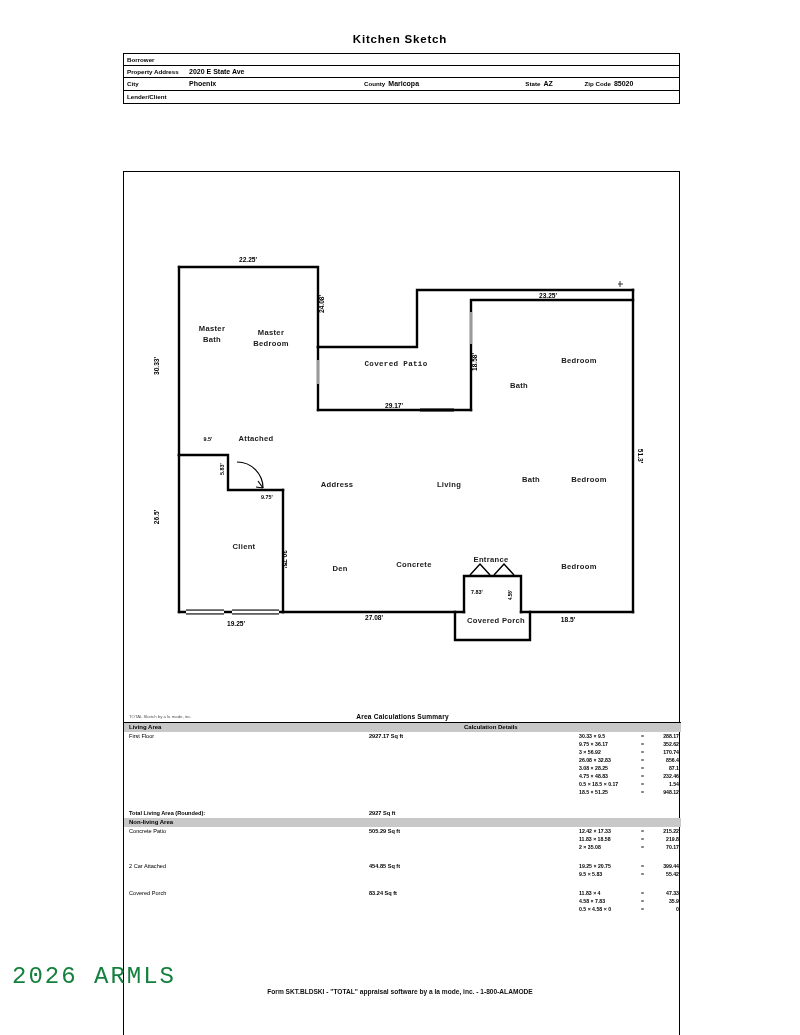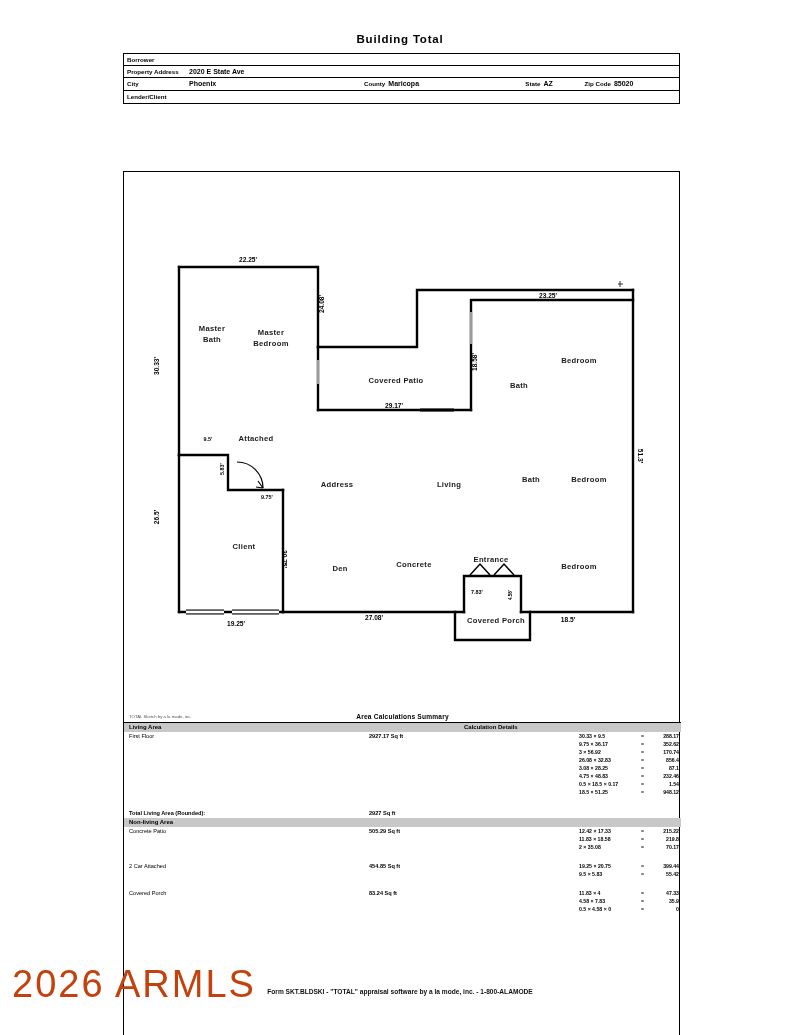--- a/index.html
+++ b/index.html
@@ -172,31 +172,31 @@
     left: 0; top: 988px;
     width: 800px;
     text-align: center;
     font-size: 6.6px;
     font-weight: bold;
     color: #111;
   }
   #watermark {
     position: absolute;
     left: 12px; top: 963px;
-    font-size: 38px;
+    font-size: 24px;
     letter-spacing: 2px;
-    color: #c2410c;
-    font-family: Liberation Sans, sans-serif;
+    color: #15803d;
+    font-family: Liberation Mono, monospace;
     user-select: none;
   }
 </style>
 </head>
 <body>
 
-<div id="doc-title">Building Total</div>
+<div id="doc-title">Kitchen Sketch</div>
 
 <div id="header-table">
   <div class="hrow">
     <span class="hlabel">Borrower</span>
     <span class="hvalue grow"></span>
   </div>
   <div class="hrow">
     <span class="hlabel">Property Address</span>
     <span class="hvalue grow">2020 E State Ave</span>
   </div>
@@ -285,21 +285,21 @@
 
     
     <div class="room-label two-line" style="left:88px;top:162px;">
       <div>Master</div>
       <div>Bath</div>
     </div>
     <div class="room-label two-line" style="left:147px;top:166px;">
       <div>Master</div>
       <div>Bedroom</div>
     </div>
-    <div class="room-label" style="left:272px;top:208px;">Covered Patio</div>
+    <div class="room-label" style="left:272px;top:192px;font-family:Liberation Mono, monospace;">Covered Patio</div>
     <div class="room-label" style="left:455px;top:188px;">Bedroom</div>
     <div class="room-label" style="left:395px;top:213px;">Bath</div>
     <div class="room-label" style="left:132px;top:266px;">Attached</div>
     <div class="room-label" style="left:213px;top:312px;">Address</div>
     <div class="room-label" style="left:303px;top:312px;padding-left:44px;">Living</div>
     <div class="room-label" style="left:407px;top:307px;">Bath</div>
     <div class="room-label" style="left:465px;top:307px;">Bedroom</div>
     <div class="room-label" style="left:120px;top:374px;">Client</div>
     <div class="room-label" style="left:216px;top:396px;">Den</div>
     <div class="room-label" style="left:290px;top:392px;">Concrete</div>

